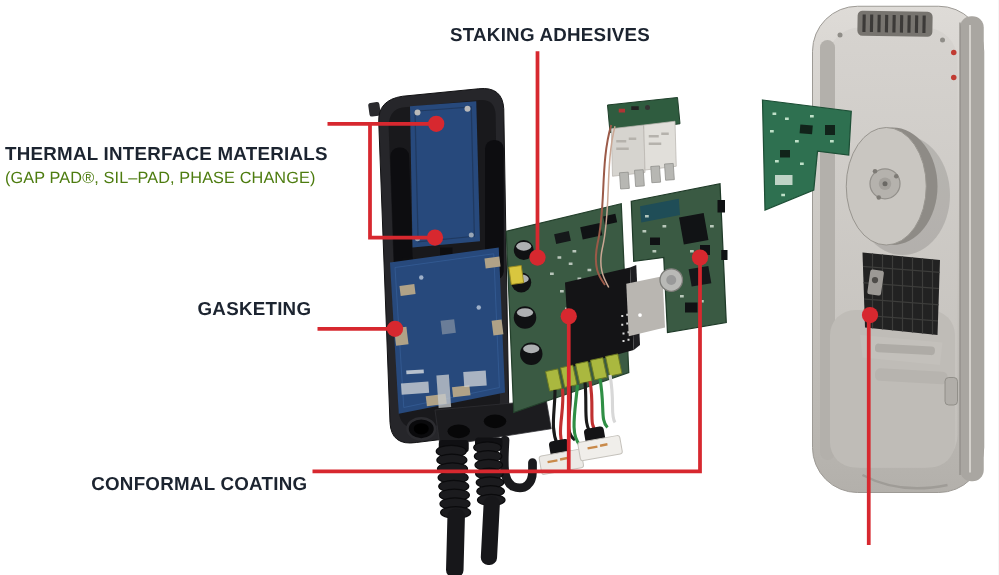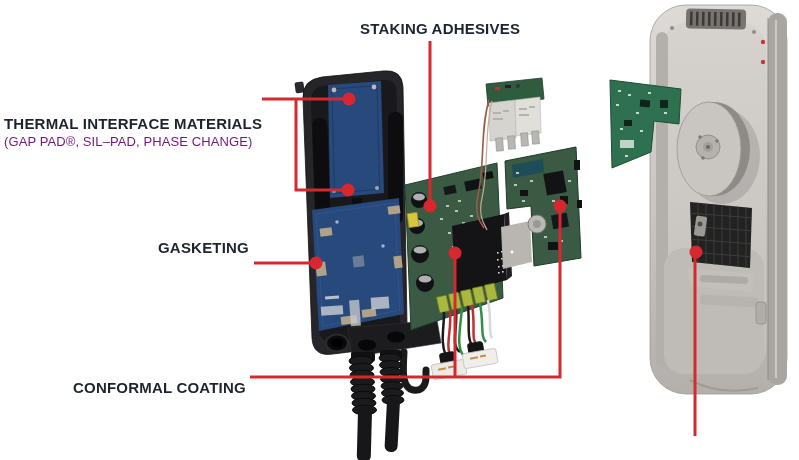--- a/index.html
+++ b/index.html
@@ -11,21 +11,21 @@
     --enclosure-gray:#c9c6c1;
   }
   html,body{margin:0;padding:0;background:#e9e9e9;}
   #stage{
     position:relative;width:799px;height:460px;background:var(--background);
     overflow:hidden;font-family:"Liberation Sans",sans-serif;
   }
   #scene{position:absolute;left:0;top:0;}
   .label{position:absolute;color:var(--label-ink);line-height:1.15;}
   .lbl-title{font-weight:700;font-size:15px;letter-spacing:0.2px;white-space:nowrap;}
-  .lbl-sub{font-weight:400;font-size:13px;letter-spacing:0.1px;white-space:nowrap;margin-top:3px;color:#701a75;}
+  .lbl-sub{font-weight:400;font-size:13px;letter-spacing:0.1px;white-space:nowrap;margin-top:3px;color:#4d7c0f;}
   .co{stroke:var(--accent-red);stroke-width:3;fill:none;stroke-linejoin:miter;stroke-linecap:butt;}
   .dot{fill:var(--accent-red);stroke:none;}
   .blue{fill:var(--charger-blue);}
   .green{fill:var(--pcb-green);}
 </style>
 </head>
 <body>
 
 <div id="stage">
 

